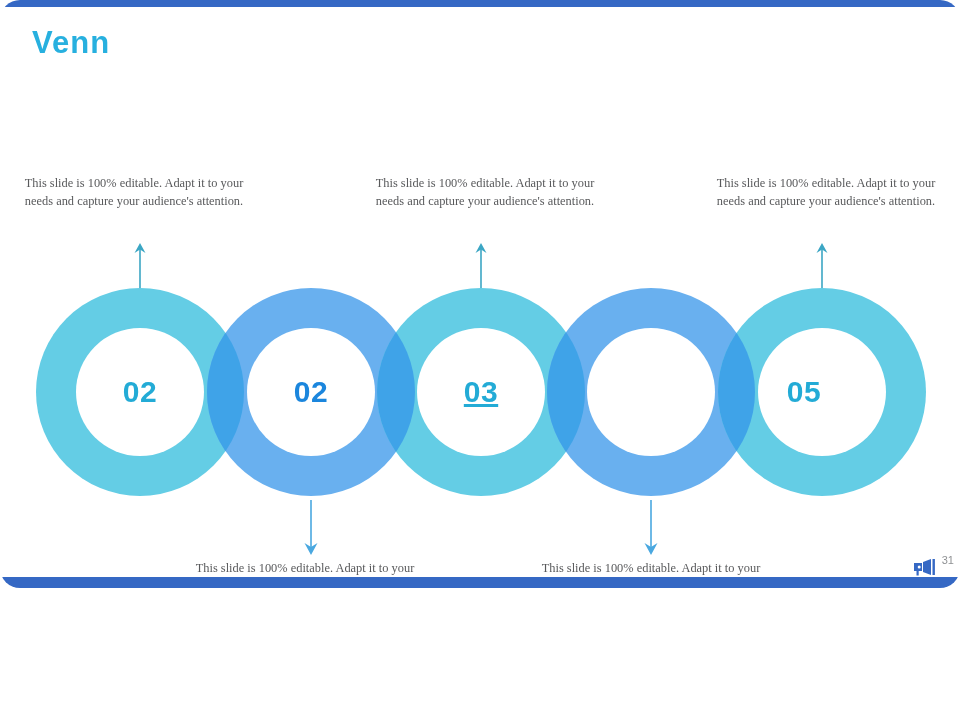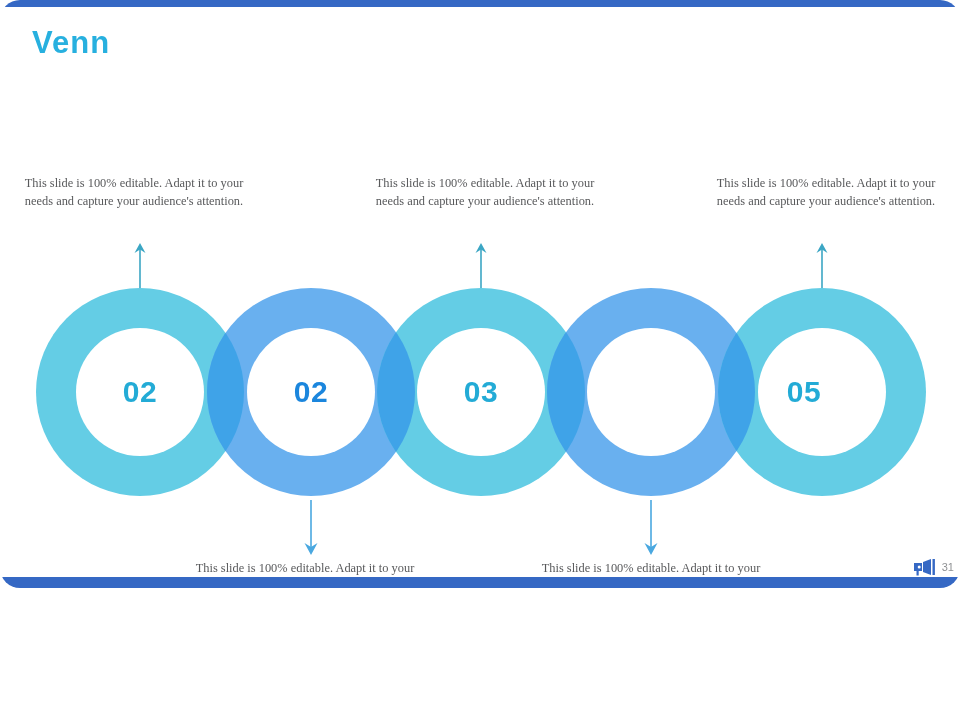--- a/index.html
+++ b/index.html
@@ -97,21 +97,21 @@
     gap: 3px;
   }
   .logo-mark {
     display: block;
   }
   .page-num {
     font-size: 11px;
     color: #8f9194;
     font-family: "Liberation Sans", sans-serif;
     line-height: 11px;
-    padding-bottom: 3px;
+    padding-bottom: 10px;
   }
 </style>
 </head>
 <body>
 
 <div class="slide">
 
   <div class="top-bar"></div>
 
   <div class="title">Venn</div>
@@ -190,21 +190,21 @@
         <path d="M311 555 L304.5 543 L311 547 L317.5 543 Z" fill="#4aa8e0"></path>
       </g>
       <g>
         <line x1="651" y1="500" x2="651" y2="548" stroke="#4aa8e0" stroke-width="1.6"></line>
         <path d="M651 555 L644.5 543 L651 547 L657.5 543 Z" fill="#4aa8e0"></path>
       </g>
     </svg>
 
     <div class="num" style="left:80px;  top:375px; color:#23abd6;">02</div>
     <div class="num" style="left:251px; top:375px; color:#1b86dd;">02</div>
-    <div class="num" style="left:421px; top:375px; color:#23abd6;">03</div>
+    <div class="num" style="left:421px; top:375px; color:#23abd6;text-decoration:underline;">03</div>
     <div class="num" style="left:744px; top:375px; color:#23abd6;">05</div>
   </div>
 
   <div class="caption cap-1">This slide is 100% editable. Adapt it to your needs and capture your audience's attention.</div>
   <div class="caption cap-3">This slide is 100% editable. Adapt it to your needs and capture your audience's attention.</div>
   <div class="caption cap-5">This slide is 100% editable. Adapt it to your needs and capture your audience's attention.</div>
   <div class="caption cap-2">This slide is 100% editable. Adapt it to your needs and capture your audience's attention.</div>
   <div class="caption cap-4">This slide is 100% editable. Adapt it to your needs and capture your audience's attention.</div>
 
   <div class="footer-logo">

